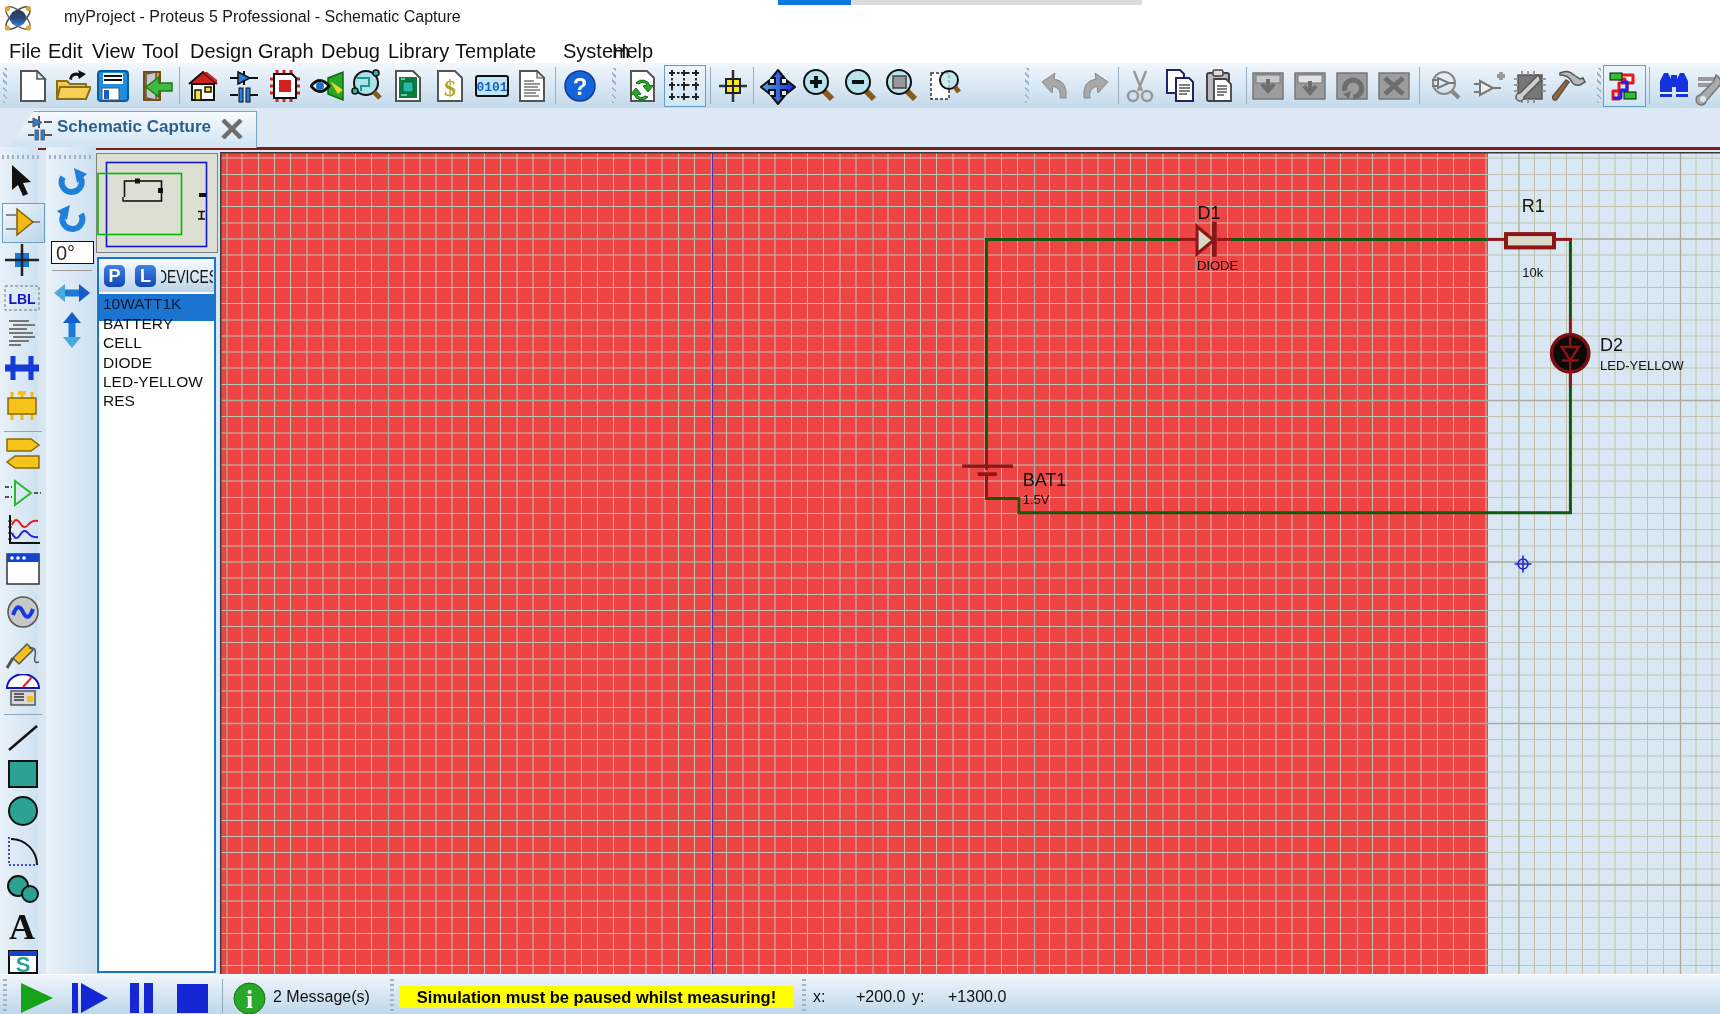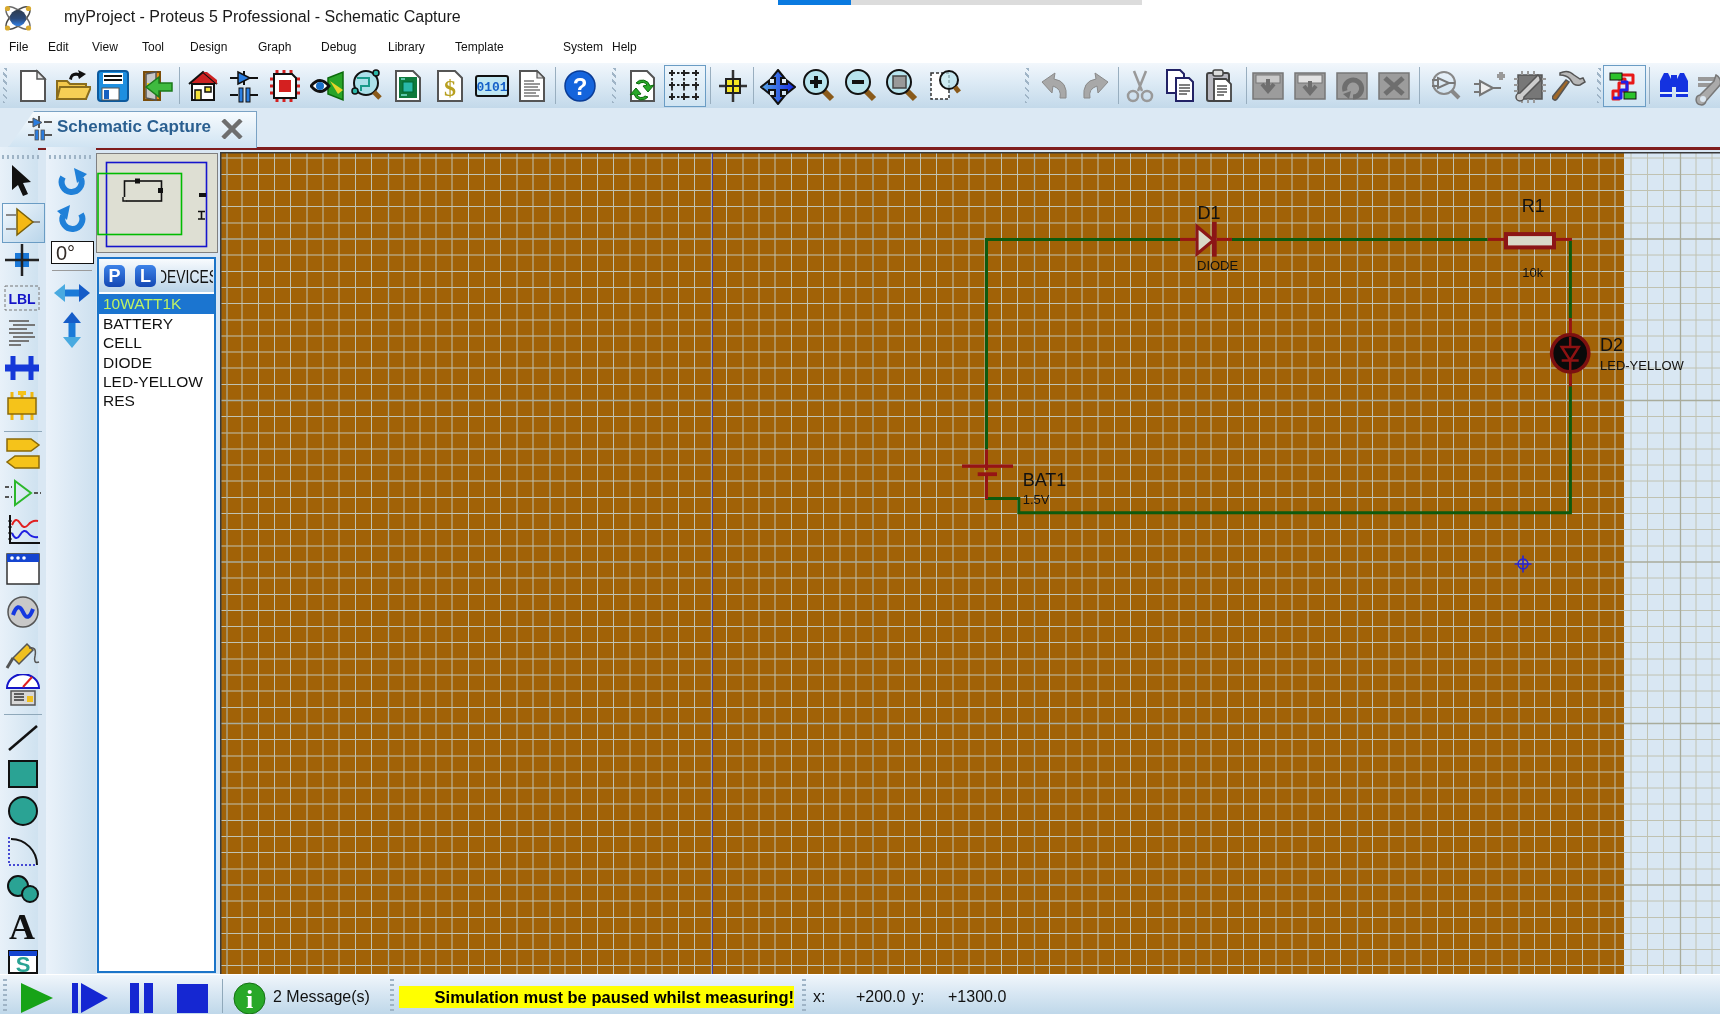--- a/index.html
+++ b/index.html
@@ -4,38 +4,38 @@
 <style>
 html,body{margin:0;padding:0;}
 body{width:1720px;height:1014px;overflow:hidden;position:relative;
  font-family:"Liberation Sans",sans-serif;background:#d9e7f3;}
 .abs{position:absolute;}
 #titlebar{left:0;top:0;width:1720px;height:36px;background:#ffffff;}
 #titletext{left:64px;top:8px;font-size:16px;color:#1a1a1a;}
 #progress{left:778px;top:0;width:364px;height:5px;background:#dcdcdc;}
 #progfill{left:0;top:0;width:73px;height:5px;background:#0a7ae0;}
 #menubar{left:0;top:36px;width:1720px;height:27px;background:#ffffff;}
-.mi{position:absolute;top:4px;font-size:12px;color:#111;}
+.mi{position:absolute;top:4px;font-size:20px;color:#111;}
 #toolbar{left:0;top:63px;width:1720px;height:45px;
  background:linear-gradient(#f2f7fc,#dceaf5 45%,#c3d9ea);border-bottom:1px solid #b9cede;}
 .grip{position:absolute;top:5px;width:4px;height:35px;
  background-image:repeating-linear-gradient(45deg,#9fb4c6 0 2px,transparent 2px 5px);}
 .tsep{position:absolute;top:4px;width:1px;height:37px;background:#98aebf;}
 .ti{position:absolute;top:6px;}
 #tabbar{left:0;top:108px;width:1720px;height:39px;background:#dce9f4;border-bottom:3px solid #7f1d1d;}
 #tab{left:8px;top:3px;width:247px;height:36px;
  background:linear-gradient(#f7fbfe,#cfe3f2);border:1px solid #7aa2c4;border-bottom:none;
  clip-path:polygon(26px 0,100% 0,100% 100%,0 100%);}
 #tabtext{left:57px;top:9px;font-size:17px;font-weight:700;color:#2a5f90;}
 #leftcol{left:0;top:147px;width:38px;height:827px;background:linear-gradient(90deg,#e8f1f9,#cfe2f0);}
 #rotcol{left:46px;top:147px;width:50px;height:827px;background:linear-gradient(90deg,#eaf2fa,#cde0ef);}
 #preview{left:96px;top:153px;width:122px;height:100px;background:#dedfd3;border:1px solid #808080;box-sizing:border-box;}
 #devpanel{left:97px;top:257px;width:119px;height:716px;background:#ffffff;border:2px solid #1b74c8;box-sizing:border-box;}
 #devhead{left:0px;top:0px;width:115px;height:33px;background:linear-gradient(#f8fbfe,#b9d3e8);}
-#canvas{left:220px;top:152px;width:1404px;height:822px;background:#a16207;}
+#canvas{left:220px;top:152px;width:1268px;height:822px;background:#ef4444;}
 #statusbar{left:0;top:974px;width:1720px;height:40px;
  background:linear-gradient(#f0f6fb,#d8e7f3 45%,#bed7e9);border-top:1px solid #ffffff;}
 .sgrip{position:absolute;top:4px;width:4px;height:32px;
  background-image:repeating-linear-gradient(0deg,#9fb4c6 0 2px,transparent 2px 5px);}
 .lbl{position:absolute;color:#111;text-align:right;}
 </style>
 </head>
 <body>
 <div class="abs" id="titlebar">
  <svg class="abs" style="left:4px;top:4px" width="28" height="28" viewBox="0 0 28 28">
@@ -578,38 +578,38 @@
   <path d="M104.5 57 v8 M101 57.5 h7 M101 65 h7" stroke="#111" stroke-width="1.6"></path>
  </svg>
 </div>
 <div class="abs" id="devpanel">
  <div class="abs" id="devhead"></div>
  <div class="abs" style="left:62px;top:7px;width:52px;height:22px;overflow:hidden;">
   <span style="display:inline-block;margin-left:-4px;font-size:18.5px;color:#111;transform:scaleX(0.75);transform-origin:0 0;white-space:nowrap;">DEVICES</span>
  </div>
  <div class="abs" style="left:5px;top:6px;width:21px;height:22px;background:linear-gradient(#3c82e8,#1448b4);border-radius:5px;color:#fff;font-size:18px;font-weight:bold;text-align:center;line-height:22px;">P</div>
  <div class="abs" style="left:36px;top:6px;width:21px;height:22px;background:linear-gradient(#3c82e8,#1448b4);border-radius:5px;color:#fff;font-size:18px;font-weight:bold;text-align:center;line-height:22px;">L</div>
- <div class="abs" style="left:0px;top:35px;width:115px;height:20px;background:#1b75d0;color:#bef264;font-size:15.5px;line-height:19px;padding-left:4px;box-sizing:border-box;">10WATT1K</div>
+ <div class="abs" style="left:0px;top:35px;width:115px;height:27px;background:#1b75d0;color:#0f172a;font-size:15.5px;line-height:19px;padding-left:4px;box-sizing:border-box;">10WATT1K</div>
  <div class="abs" style="left:4px;top:55px;font-size:15.5px;line-height:19.3px;color:#111;">BATTERY<br>CELL<br>DIODE<br>LED-YELLOW<br>RES</div>
 </div>
 <div class="abs" id="statusbar">
  <div class="sgrip" style="left:3px"></div>
  <svg class="abs" style="left:0;top:0" width="800" height="40" viewBox="0 0 800 40">
   <path d="M21 8 L21 38 L53 23 Z" fill="#17a317"></path>
   <rect x="72" y="8" width="6" height="30" fill="#1527d2"></rect>
   <path d="M81 8 L81 38 L108 23 Z" fill="#1527d2"></path>
   <rect x="130" y="8" width="9" height="30" fill="#1527d2"></rect>
   <rect x="144" y="8" width="9" height="30" fill="#1527d2"></rect>
   <rect x="177" y="9" width="31" height="29" fill="#1527d2"></rect>
   <line x1="222.5" y1="4" x2="222.5" y2="38" stroke="#8fa8ba"></line>
   <circle cx="249.5" cy="23.5" r="15.5" fill="#28a828"></circle>
   <circle cx="249.5" cy="23.5" r="15.5" fill="none" stroke="#157015" stroke-width="1"></circle>
   <text x="249.5" y="33" font-size="26" font-weight="bold" fill="#fff" text-anchor="middle" font-family="Liberation Serif">i</text>
  </svg>
  <div class="lbl" style="left:273px;top:13px;font-size:16px;">2 Message(s)</div>
  <div class="sgrip" style="left:390px"></div>
- <div class="abs" style="left:399px;top:11px;width:395px;height:22px;background:#ffff00;color:#000;font-size:16.5px;font-weight:bold;text-align:right;line-height:22px;">Simulation must be paused whilst measuring!</div>
+ <div class="abs" style="left:399px;top:11px;width:395px;height:22px;background:#ffff00;color:#000;font-size:16.5px;font-weight:bold;text-align:center;line-height:22px;">Simulation must be paused whilst measuring!</div>
  <div class="sgrip" style="left:802px"></div>
  <div class="lbl" style="left:813px;top:13px;font-size:16px;">x:</div>
  <div class="lbl" style="left:856px;top:13px;font-size:16px;">+200.0</div>
  <div class="lbl" style="left:912px;top:13px;font-size:16px;">y:</div>
  <div class="lbl" style="left:948px;top:13px;font-size:16px;">+1300.0</div>
 </div>
 
 </body></html>

